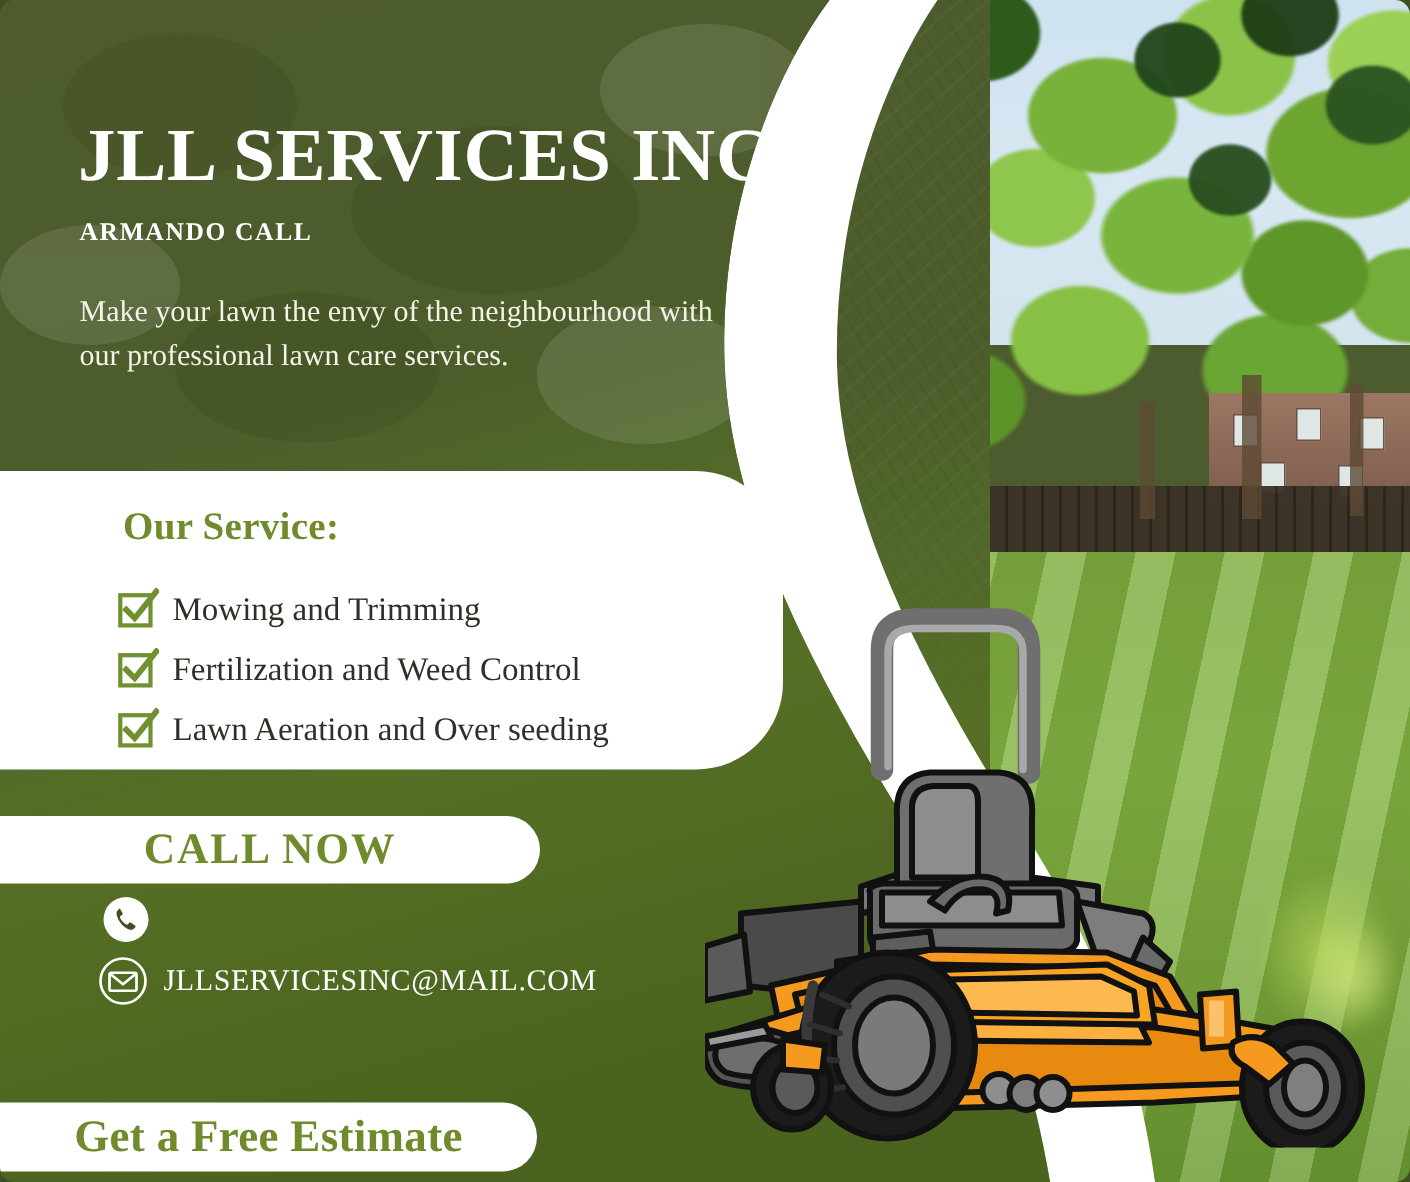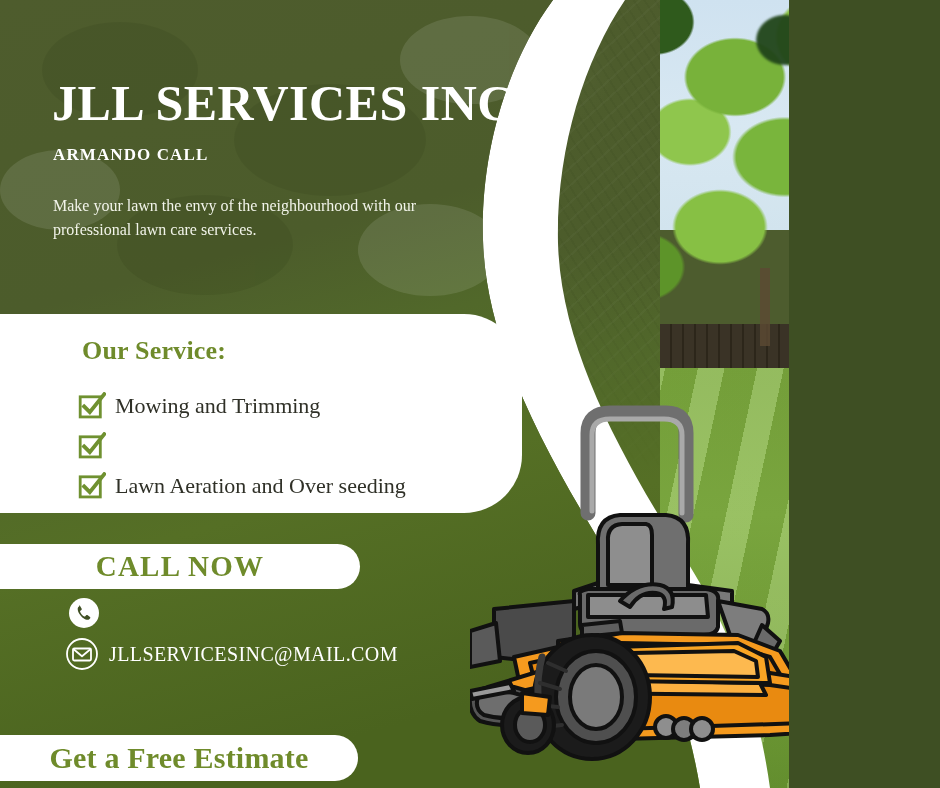--- a/index.html
+++ b/index.html
@@ -5,23 +5,24 @@
 <style>
   * { box-sizing: border-box; margin: 0; padding: 0; }
   html, body {
     width: 940px; height: 788px;
     background: #3e4f23;
     font-family: "Liberation Serif", "DejaVu Serif", serif;
     overflow: hidden;
   }
   .flyer {
     position: relative;
-    width: 789px; height: 788px;
+    width: 940px; height: 788px;
     overflow: hidden;
     background: #4d5c2e;
+    border-radius: 10px;
   }
 
   
   .photo {
     position: absolute; inset: 0;
     z-index: 1;
   }
   .sky {
     position: absolute; left: 520px; top: 0; width: 420px; height: 230px;
     background: linear-gradient(180deg, #cfe2f0 0%, #d8e8f2 55%, #d2e4ee 100%);
@@ -126,21 +127,21 @@
     font-size: 50px; font-weight: bold; color: #ffffff;
     letter-spacing: 0.5px; line-height: 1.05;
   }
   .subtitle {
     position: absolute; left: 53px; top: 145px;
     font-size: 17px; font-weight: bold; color: #ffffff;
     letter-spacing: 1.1px;
   }
   .tagline {
     position: absolute; left: 53px; top: 194px; width: 430px;
-    font-size: 16px; color: #f2f4ea; line-height: 1.47;
+    font-size: 20px; color: #f2f4ea; line-height: 1.47;
   }
 
   
   .service-card {
     position: absolute; left: 0; top: 314px; width: 522px; height: 199px;
     background: #ffffff;
     border-radius: 0 58px 58px 0;
     z-index: 7;
     padding-left: 29px;
   }
@@ -269,20 +270,21 @@
           <span class="service-text">Mowing and Trimming</span>
         </div>
 
         <div class="service-row">
           <span class="cbox">
             <svg viewBox="0 0 32 32" width="28" height="28">
               <rect x="2.5" y="5.5" width="23" height="23" fill="none" stroke="#6f9130" stroke-width="3.2"></rect>
               <path d="M7 16.5 L13.5 23 L30 2.5" fill="none" stroke="#6f9130" stroke-width="4.4" stroke-linecap="square" stroke-linejoin="miter"></path>
             </svg>
           </span>
+          <span class="service-text">Fertilization and Weed Control</span>
         </div>
 
         <div class="service-row">
           <span class="cbox">
             <svg viewBox="0 0 32 32" width="28" height="28">
               <rect x="2.5" y="5.5" width="23" height="23" fill="none" stroke="#6f9130" stroke-width="3.2"></rect>
               <path d="M7 16.5 L13.5 23 L30 2.5" fill="none" stroke="#6f9130" stroke-width="4.4" stroke-linecap="square" stroke-linejoin="miter"></path>
             </svg>
           </span>
           <span class="service-text">Lawn Aeration and Over seeding</span>

